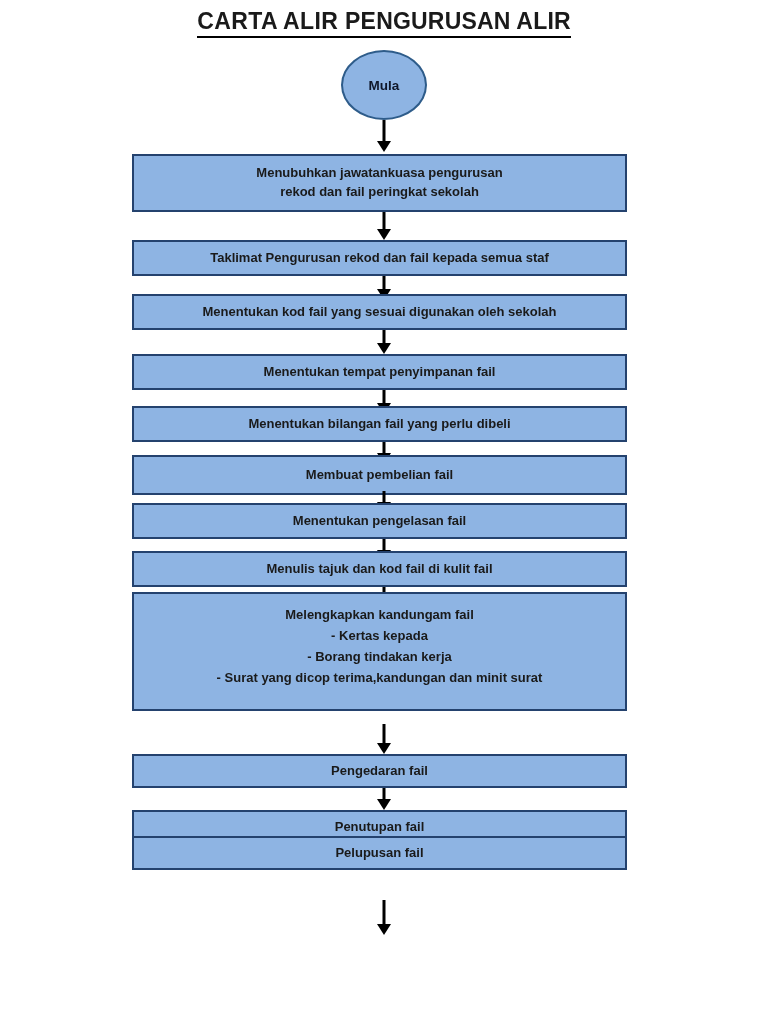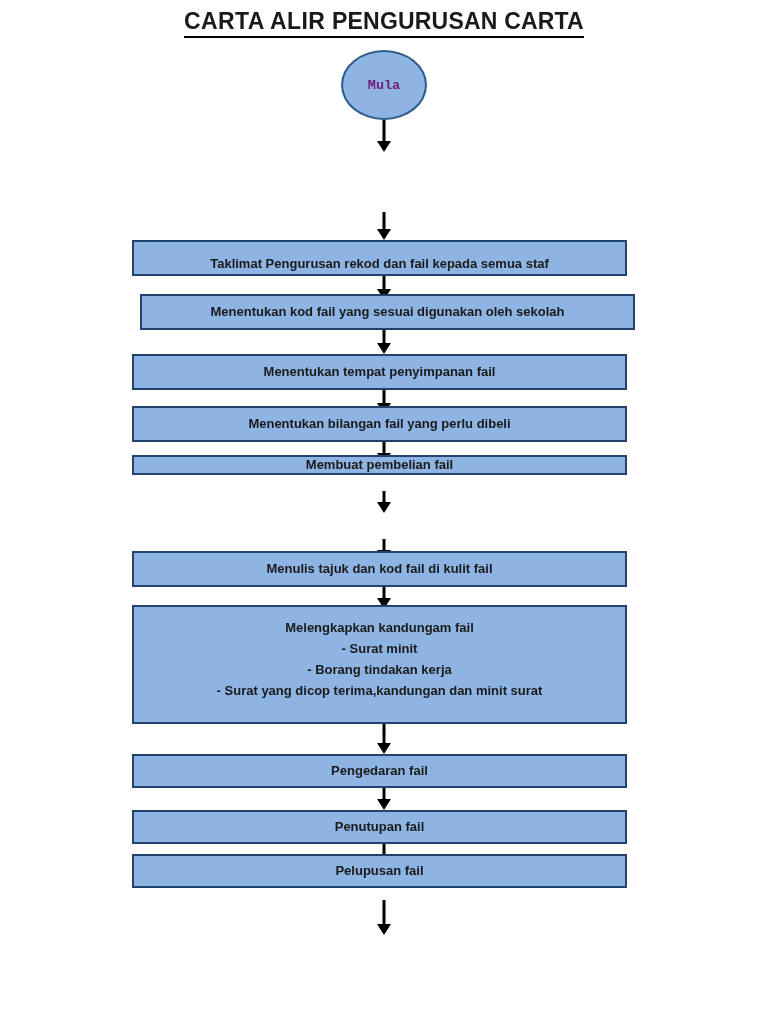--- a/index.html
+++ b/index.html
@@ -47,22 +47,21 @@
     position: absolute;
     border-radius: 50%;
     background: #8EB4E3;
     border: 2px solid #2E5C8A;
     box-sizing: border-box;
     display: flex;
     align-items: center;
     justify-content: center;
     font-size: 13.5px;
     font-weight: bold;
-    color: #701a75;
-    font-family: Liberation Mono, monospace;
+    color: #0f172a;
   }
 
   
   .pbox {
     position: absolute;
     left: 132px;
     width: 495px;
     box-sizing: border-box;
     background: #8EB4E3;
     border: 2px solid #24426E;
@@ -106,48 +105,52 @@
     border-right: 7px solid transparent;
     border-top: 11px solid #000000;
   }
 </style>
 </head>
 <body>
 
 <div id="chart">
 
   <div class="title">
-    <span class="t-underline"><span class="t-a">CARTA ALIR </span><span class="t-b">PENGURUSAN CARTA</span></span>
+    <span class="t-underline"><span class="t-a">CARTA ALIR </span><span class="t-b">PENGURUSAN ALIR</span></span>
   </div>
 
   <div class="terminator" style="left:341px; top:50px; width:86px; height:70px;">
     <span>Mula</span>
   </div>
 
   <div class="arrow" style="top:120px; height:32px;">
     <div class="shaft" style="height:21px;"></div>
     <div class="head"></div>
   </div>
 
+  <div class="pbox" style="top:154px; height:58px;">
+    <span class="ln">Menubuhkan jawatankuasa pengurusan</span>
+    <span class="ln">rekod dan fail peringkat sekolah</span>
+  </div>
 
   <div class="arrow" style="top:212px; height:28px;">
     <div class="shaft" style="height:17px;"></div>
     <div class="head"></div>
   </div>
 
-  <div class="pbox" style="top:240px; height:36px;justify-content:flex-end;">
+  <div class="pbox" style="top:240px; height:36px;">
     <span class="ln">Taklimat Pengurusan rekod dan fail kepada semua staf</span>
   </div>
 
   <div class="arrow" style="top:276px; height:24px;">
     <div class="shaft" style="height:13px;"></div>
     <div class="head"></div>
   </div>
 
-  <div class="pbox" style="top:294px; height:36px;margin-left:8px;">
+  <div class="pbox" style="top:294px; height:36px;">
     <span class="ln">Menentukan kod fail yang sesuai digunakan oleh sekolah</span>
   </div>
 
   <div class="arrow" style="top:330px; height:24px;">
     <div class="shaft" style="height:13px;"></div>
     <div class="head"></div>
   </div>
 
   <div class="pbox" style="top:354px; height:36px;">
     <span class="ln">Menentukan tempat penyimpanan fail</span>
@@ -160,47 +163,50 @@
 
   <div class="pbox" style="top:406px; height:36px;align-items:center;">
     <span class="ln">Menentukan bilangan fail yang perlu dibeli</span>
   </div>
 
   <div class="arrow" style="top:442px; height:22px;">
     <div class="shaft" style="height:11px;"></div>
     <div class="head"></div>
   </div>
 
-  <div class="pbox" style="top:455px; height:20px;">
+  <div class="pbox" style="top:455px; height:40px;">
     <span class="ln">Membuat pembelian fail</span>
   </div>
 
   <div class="arrow" style="top:491px; height:22px;">
     <div class="shaft" style="height:11px;"></div>
     <div class="head"></div>
   </div>
 
+  <div class="pbox" style="top:503px; height:36px;">
+    <span class="ln">Menentukan pengelasan fail</span>
+  </div>
 
   <div class="arrow" style="top:539px; height:22px;">
     <div class="shaft" style="height:11px;"></div>
     <div class="head"></div>
   </div>
 
   <div class="pbox" style="top:551px; height:36px;">
     <span class="ln">Menulis tajuk dan kod fail di kulit fail</span>
   </div>
 
   <div class="arrow" style="top:587px; height:22px;">
     <div class="shaft" style="height:11px;"></div>
     <div class="head"></div>
   </div>
 
-  <div class="pbox big" style="top:605px; height:119px;">
+  <div class="pbox big" style="top:592px; height:119px;">
     <span class="ln">Melengkapkan kandungam fail</span>
-    <span class="ln">-    Surat minit</span>
+    <span class="ln">-    Kertas kepada</span>
     <span class="ln">-    Borang tindakan kerja</span>
     <span class="ln">-    Surat yang dicop terima,kandungan dan minit surat</span>
   </div>
 
   <div class="arrow" style="top:724px; height:30px;">
     <div class="shaft" style="height:19px;"></div>
     <div class="head"></div>
   </div>
 
   <div class="pbox" style="top:754px; height:34px;">
@@ -214,21 +220,21 @@
 
   <div class="pbox" style="top:810px; height:34px;">
     <span class="ln">Penutupan fail</span>
   </div>
 
   <div class="arrow" style="top:844px; height:22px;">
     <div class="shaft" style="height:11px;"></div>
     <div class="head"></div>
   </div>
 
-  <div class="pbox" style="top:854px; height:34px;">
+  <div class="pbox" style="top:836px; height:34px;">
     <span class="ln">Pelupusan fail</span>
   </div>
 
   <div class="arrow" style="top:900px; height:35px;">
     <div class="shaft" style="height:24px;"></div>
     <div class="head"></div>
   </div>
 
 
 </div>

